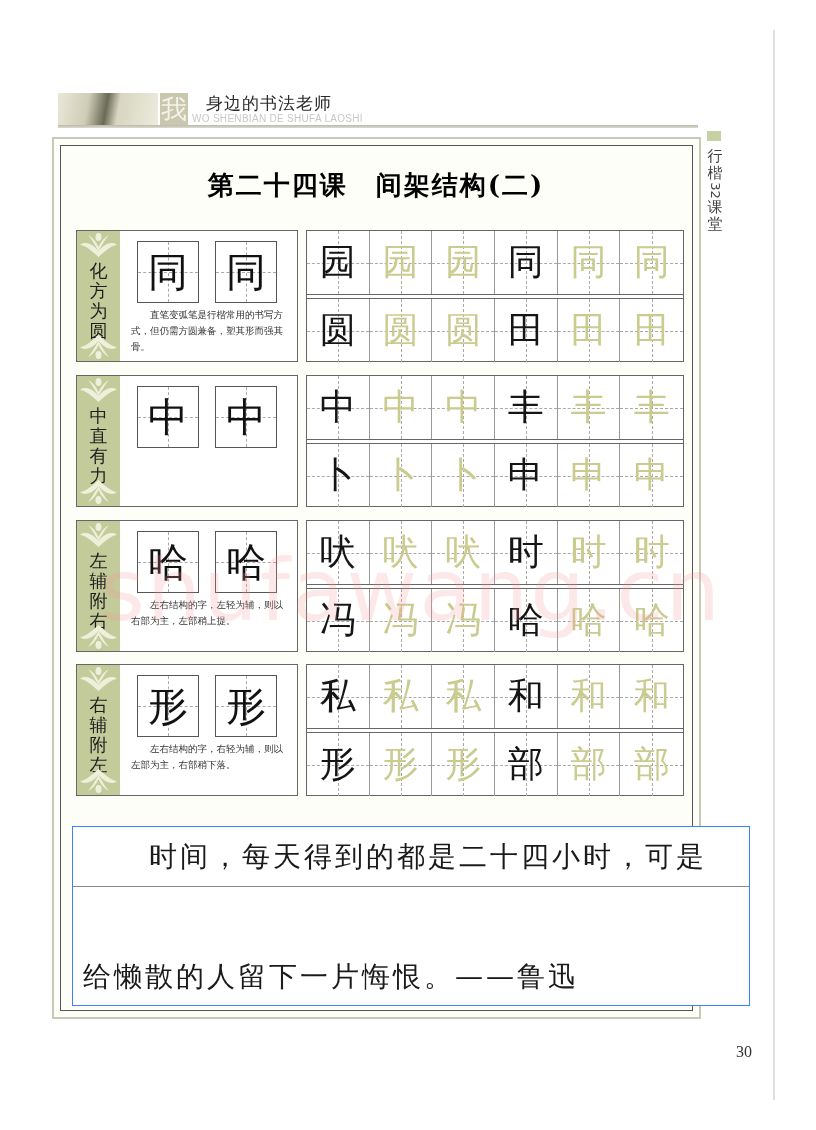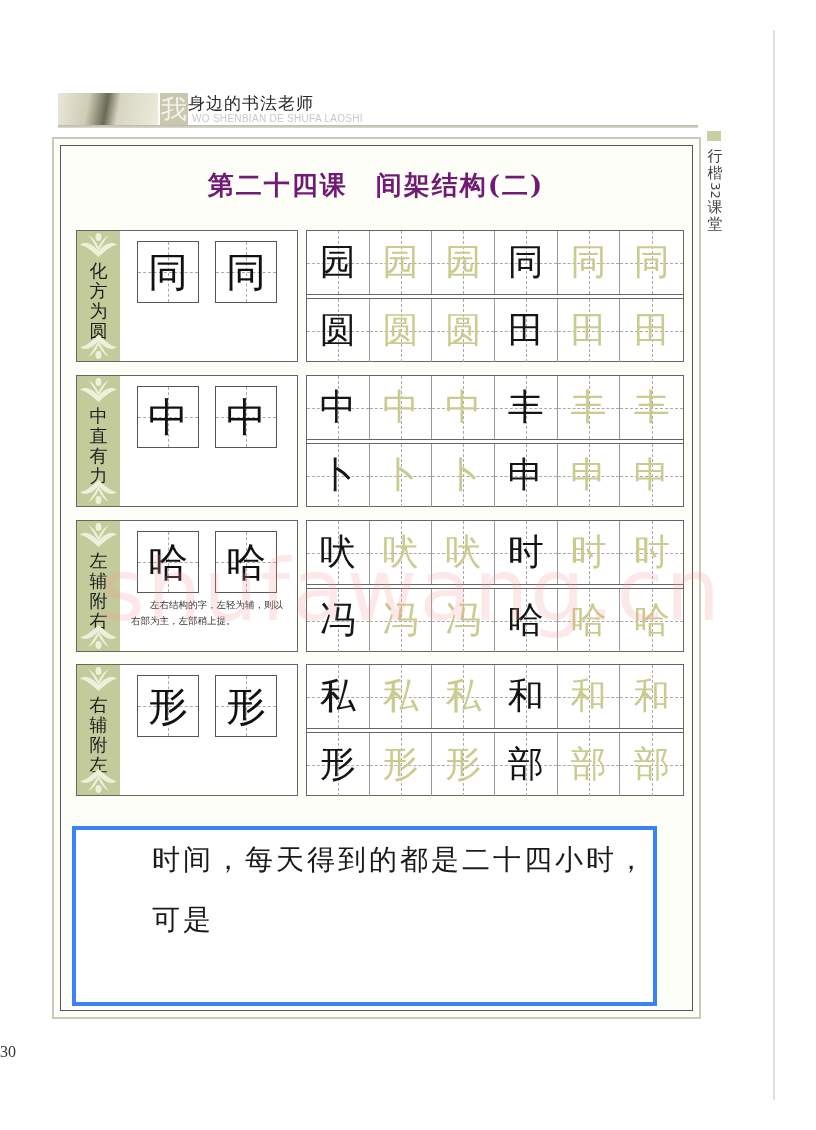--- a/index.html
+++ b/index.html
@@ -8,37 +8,37 @@
 
   
   .page-edge { position: absolute; left: 773px; top: 30px; width: 2px; height: 1070px; background: #e0e0e0; }
 
   
   .header { position: absolute; left: 58px; top: 93px; width: 640px; height: 36px; }
   .header .brush { position: absolute; left: 0; top: 0; width: 100px; height: 32px;
     background: linear-gradient(100deg, #e9e8d8 0%, #cfcdb6 30%, #6a6a55 48%, #d8d6c2 60%, #ecebdc 100%); }
   .header .wo { position: absolute; left: 102px; top: 0; width: 28px; height: 32px; background: #c9c7ae;
     color: #f4f3ea; font-family: "DejaVu Serif", serif; font-size: 26px; line-height: 32px; text-align: center; }
-  .header .title-cn { position: absolute; left: 130px; top: -1px; font-size: 17px; color: #2a2a2a; letter-spacing: 1px; }
+  .header .title-cn { position: absolute; left: 148px; top: -1px; font-size: 17px; color: #2a2a2a; letter-spacing: 1px; }
   .header .title-py { position: absolute; left: 134px; top: 20px; font-size: 10px; color: #c8c8c8; letter-spacing: 0.3px; font-family: "Liberation Sans", sans-serif; }
   .header .rule { position: absolute; left: 0; top: 32px; width: 640px; height: 3px; background: linear-gradient(#b9b8a8, #dcdbd0); }
 
   
   .side-mark { position: absolute; left: 707px; top: 131px; width: 14px; height: 10px; background: #c7d0a5; }
   .side-label { position: absolute; left: 706px; top: 148px; width: 18px; font-size: 15px; line-height: 17px; color: #444; text-align: center; }
   .side-label span { display: block; }
   .side-label .rot { transform: rotate(90deg); font-size: 13px; }
 
   
   .outer-frame { position: absolute; left: 52px; top: 137px; width: 649px; height: 882px;
     border: 2px solid #c9c9b8; background: #fefef8; }
   .inner-frame { position: absolute; left: 60px; top: 145px; width: 633px; height: 866px; border: 1px solid #555; }
 
   .lesson-title { position: absolute; left: 0; top: 168px; width: 752px; text-align: center;
-    font-family: "DejaVu Serif", serif; font-weight: bold; font-size: 26px; color: #701a75; letter-spacing: 2px; }
+    font-family: "DejaVu Serif", serif; font-weight: bold; font-size: 26px; color: #000000; letter-spacing: 2px; }
 
   
   .rule-card { position: absolute; left: 76px; width: 222px; height: 132px; border: 1px solid #666; background: #fff; }
   .rule-card .band { position: absolute; left: 0; top: 0; width: 43px; height: 100%; background: #c4cb9a; }
   .rule-card .band .orn { position: absolute; left: 3px; width: 37px; height: 24px; }
   .rule-card .band .orn.top { top: 2px; }
   .rule-card .band .orn.bot { bottom: 2px; transform: scaleY(-1); }
   .rule-card .band .label { position: absolute; left: 0; top: 30px; width: 43px; text-align: center;
     font-size: 18px; line-height: 20px; color: #1e1e1e; }
   .rule-card .band .label span { display: block; }
@@ -61,29 +61,29 @@
   .grid .cell { position: relative; width: 63px; height: 63px; border-right: 1px solid #999; }
   .grid .cell:last-child { border-right: none; }
   .grid .cell .hl { position: absolute; left: 0; top: 50%; width: 100%; border-top: 1px dashed #aaa; }
   .grid .cell .vl { position: absolute; top: 0; left: 50%; height: 100%; border-left: 1px dashed #aaa; }
   .grid .cell .ch { position: absolute; left: 0; top: 0; width: 100%; height: 100%; text-align: center;
     line-height: 62px; font-size: 36px; font-family: "DejaVu Serif", serif; }
   .grid .cell.model .ch { color: #151515; }
   .grid .cell.trace .ch { color: #c9cc8e; }
 
   
-  .quote-box { position: absolute; left: 72px; top: 826px; width: 585px; height: 180px; border: 4px solid #3b82f6; background: #fff; }
+  .quote-box { position: absolute; left: 72px; top: 826px; width: 678px; height: 180px; border: 1px solid #3b82f6; background: #fff; }
   .quote-box .line { position: absolute; left: 0; width: 100%; height: 60px; border-bottom: 1px solid #888;
     font-family: "DejaVu Serif", serif; font-size: 28px; line-height: 60px; color: #1a1a1a; padding-left: 10px; letter-spacing: 3px; }
   .quote-box .line:last-child { border-bottom: none; }
   .quote-box .line.l0 { top: 0; padding-left: 76px; }
   .quote-box .line.l1 { top: 60px; }
   .quote-box .line.l2 { top: 120px; }
 
-  .page-number { position: absolute; left: 0; top: 1043px; width: 752px; text-align: left;
+  .page-number { position: absolute; left: 0; top: 1043px; width: 752px; text-align: right;
     font-family: "Liberation Serif", serif; font-size: 16px; color: #333; }
 
   
   .watermark { position: absolute; left: 100px; top: 540px; font-family: "DejaVu Sans", sans-serif;
     font-size: 86px; color: rgba(240, 150, 150, 0.22); letter-spacing: 2px; pointer-events: none; }
 </style>
 </head>
 <body>
 
 <div class="page-edge"></div>
@@ -137,20 +137,21 @@
        <div class="ex a">
          <div class="hl"></div>
         <div class="vl"></div>
          <div class="ch">同</div>
        </div>
        <div class="ex b">
          <div class="hl"></div>
         <div class="vl"></div>
          <div class="ch">同</div>
        </div>
+       <div class="desc">直笔变弧笔是行楷常用的书写方式，但仍需方圆兼备，塑其形而强其骨。</div>
     </div>
     <div class="grid" style="top: 230px;">
       <div class="divider"></div>
       <div class="row r0">
         <div class="cell model">
                    <div class="hl"></div>
           <div class="vl"></div>
                    <div class="ch">园</div>
                  </div>
         <div class="cell trace">
@@ -441,20 +442,21 @@
        <div class="ex a">
          <div class="hl"></div>
         <div class="vl"></div>
          <div class="ch">形</div>
        </div>
        <div class="ex b">
          <div class="hl"></div>
         <div class="vl"></div>
          <div class="ch">形</div>
        </div>
+       <div class="desc">左右结构的字，右轻为辅，则以左部为主，右部稍下落。</div>
     </div>
     <div class="grid" style="top: 664px;">
       <div class="divider"></div>
       <div class="row r0">
         <div class="cell model">
                    <div class="hl"></div>
           <div class="vl"></div>
                    <div class="ch">私</div>
                  </div>
         <div class="cell trace">
@@ -513,17 +515,18 @@
                    <div class="hl"></div>
           <div class="vl"></div>
                    <div class="ch">部</div>
                  </div>
       </div>
     </div>
   </div>
 
 <div class="quote-box">
   <div class="line l0">时间，每天得到的都是二十四小时，可是</div>
+  <div class="line l2">给懒散的人留下一片悔恨。——鲁迅</div>
 </div>
 
 <div class="page-number">30</div>
 
 <div class="watermark">shufawang.cn</div>
 
 </body></html>

